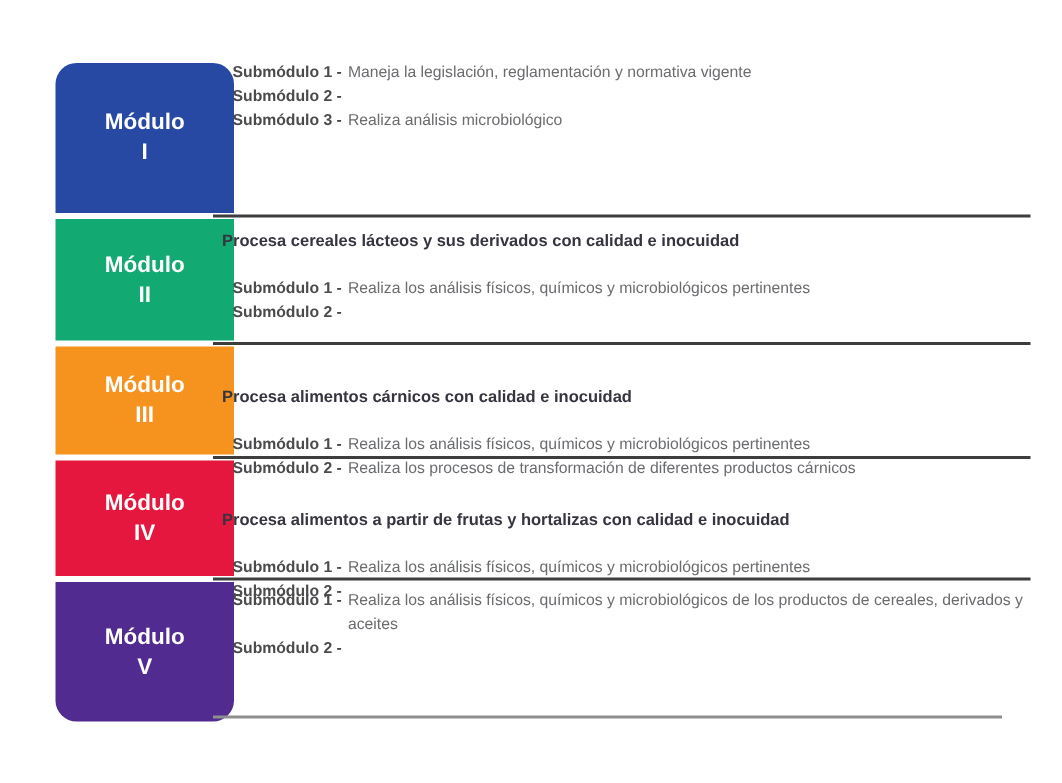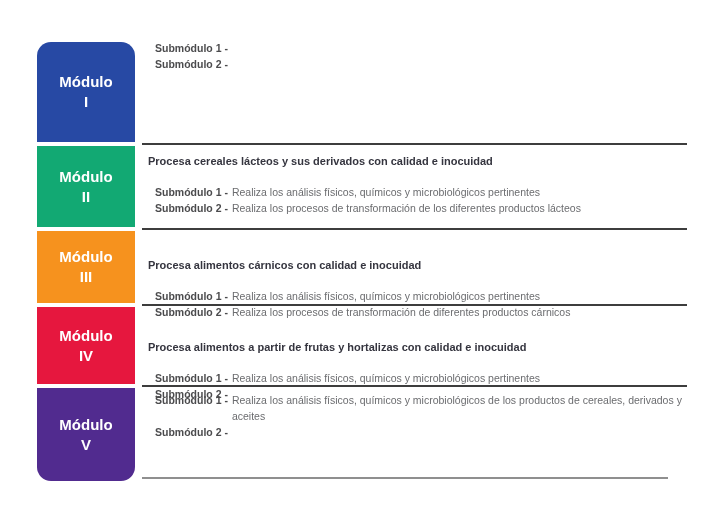--- a/index.html
+++ b/index.html
@@ -7,21 +7,21 @@
     position: relative;
     width: 708px;
     height: 522px;
     background: #ffffff;
     font-family: "Liberation Sans", sans-serif;
     overflow: hidden;
   }
   .module-box {
     position: absolute;
     left: 37px;
-    width: 98px;
+    width: 119px;
     display: flex;
     flex-direction: column;
     align-items: center;
     justify-content: center;
     color: #ffffff;
     font-weight: bold;
     font-size: 15px;
     line-height: 20px;
     text-align: center;
   }
@@ -107,37 +107,41 @@
   </div>
   <div class="module-box box-5" style="background-color: rgb(81, 43, 143);">
     <span>Módulo</span>
     <span>V</span>
   </div>
 
   <div class="row-content rc-1">
     <div class="submodules">
       <div class="submodule">
         <span class="sub-label">Submódulo 1 -</span>
+        <span class="sub-desc">Maneja la legislación, reglamentación y normativa vigente</span>
       </div>
       <div class="submodule">
         <span class="sub-label">Submódulo 2 -</span>
+      </div>
+      <div class="submodule">
+        <span class="sub-label">Submódulo 3 -</span>
+        <span class="sub-desc">Realiza análisis microbiológico</span>
       </div>
     </div>
   </div>
 
   <div class="row-content rc-2">
     <p class="row-title">Procesa cereales lácteos y sus derivados con calidad e inocuidad</p>
     <div class="submodules">
       <div class="submodule">
         <span class="sub-label">Submódulo 1 -</span>
         <span class="sub-desc">Realiza los análisis físicos, químicos y microbiológicos pertinentes</span>
       </div>
       <div class="submodule">
         <span class="sub-label">Submódulo 2 -</span>
-        <span class="sub-desc">Realiza los procesos de transformación de los diferentes productos lácteos</span>
       </div>
     </div>
   </div>
 
   <div class="row-content rc-3">
     <p class="row-title">Procesa alimentos cárnicos con calidad e inocuidad</p>
     <div class="submodules">
       <div class="submodule">
         <span class="sub-label">Submódulo 1 -</span>
         <span class="sub-desc">Realiza los análisis físicos, químicos y microbiológicos pertinentes</span>

